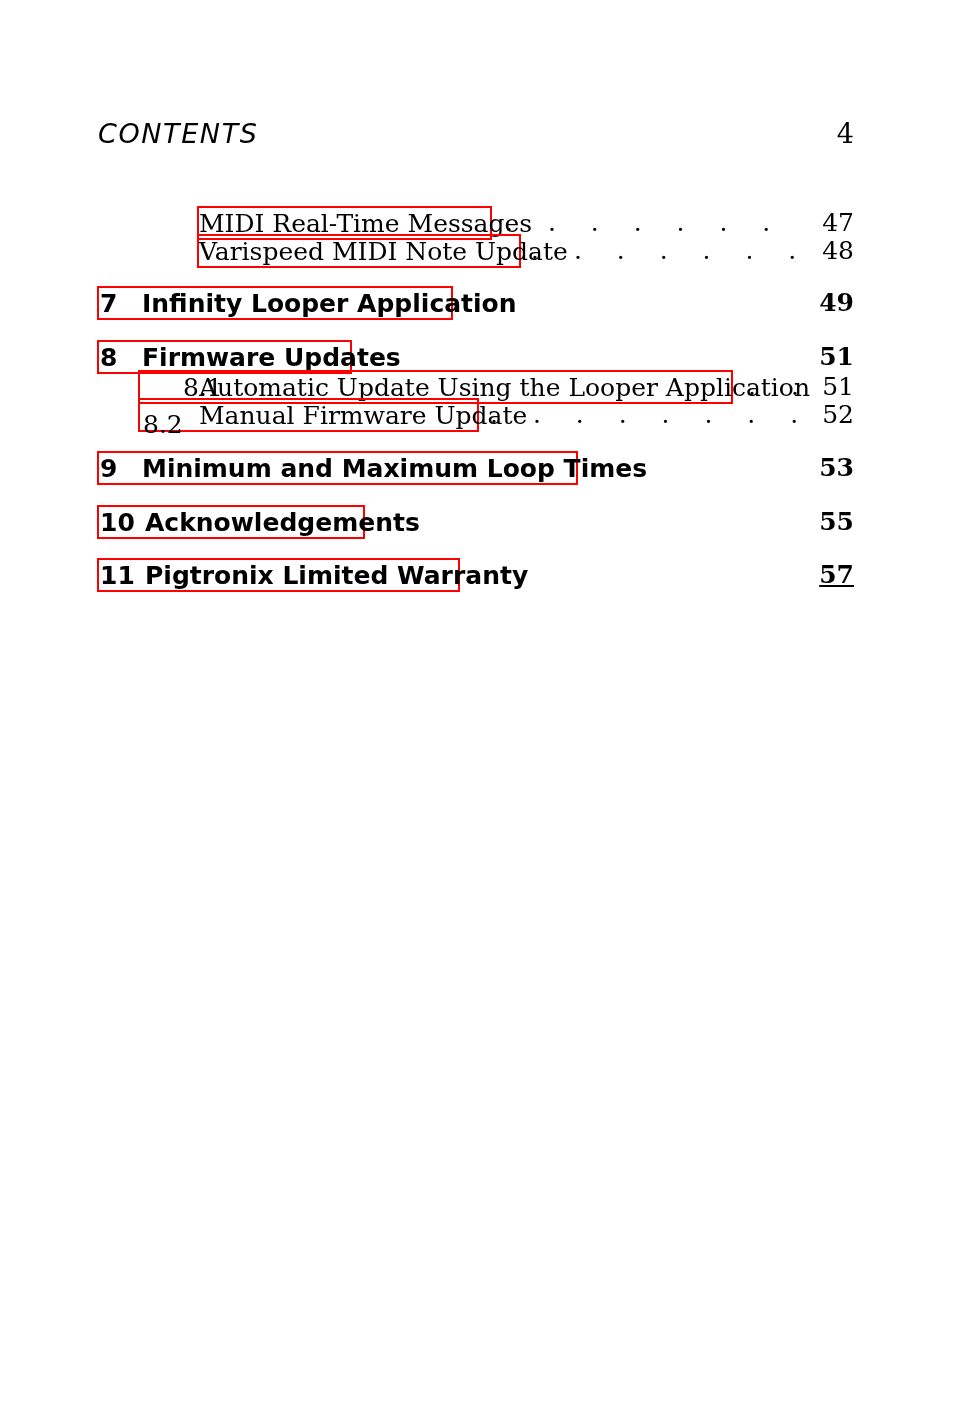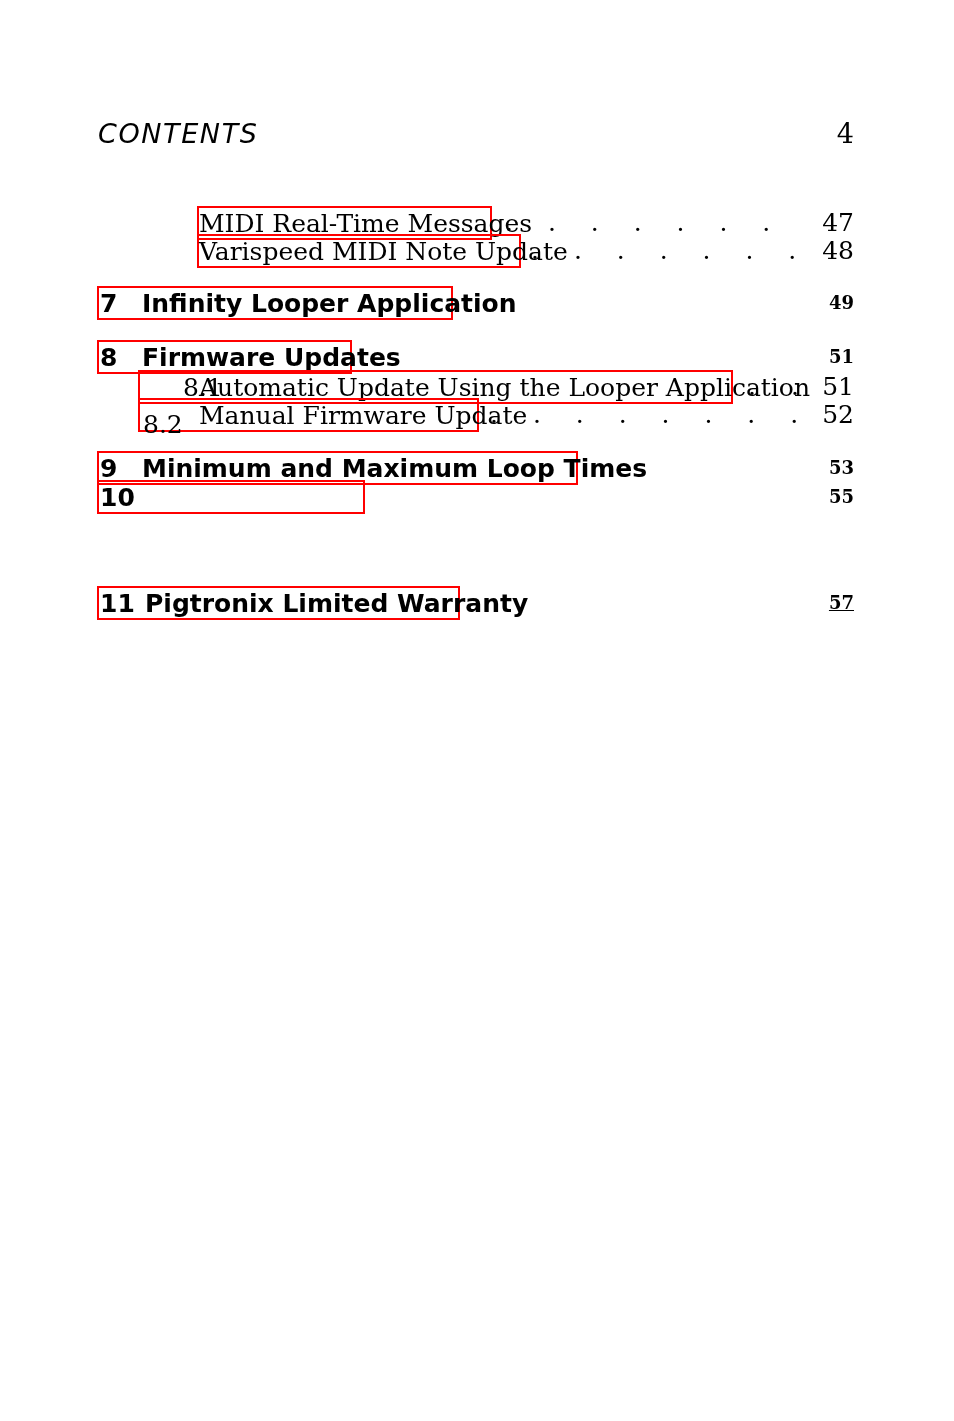--- a/index.html
+++ b/index.html
@@ -88,21 +88,21 @@
 
   
   .lvl-chapter .num,
   .lvl-chapter .title {
     font-weight: bold;
     font-size: 25px;
     font-family: "DejaVu Sans", sans-serif;
   }
   .lvl-chapter .pageno {
     font-weight: bold;
-    font-size: 18px;
+    font-size: 25px;
     font-family: "DejaVu Serif", serif;
   }
 
   
   .lvl-section .num,
   .lvl-section .title,
   .lvl-sub .title {
     font-weight: normal;
     font-size: 25px;
     font-family: "DejaVu Serif", serif;
@@ -192,27 +192,28 @@
         <div class="leader" style="left: 490px; width: 310px;">. . . . . . . . . . . . . .</div>
         <div class="pageno" style="left: 794px;">52</div>
       </div>
       <div class="row lvl-chapter" style="top: 451px; left: 0px; width: 954px;">
         <div class="boxed" style="left: 97px; width: 481px;">
           <span class="num" style="position: absolute; left: 1px;">9</span>
           <span class="title" style="position: absolute; left: 43px;">Minimum and Maximum Loop Times</span>
         </div>
         <div class="pageno" style="left: 794px;">53</div>
       </div>
-      <div class="row lvl-chapter" style="top: 480px; left: 0px; width: 954px;">
+      <div class="row lvl-chapter" style="top: 505px; left: 0px; width: 954px;">
         <div class="boxed" style="left: 97px; width: 268px;">
           <span class="num" style="position: absolute; left: 1px;">10</span>
+          <span class="title" style="position: absolute; left: 46px;">Acknowledgements</span>
         </div>
         <div class="pageno" style="left: 794px;">55</div>
       </div>
-      <div class="row lvl-chapter" style="top: 558px; left: 0px; width: 954px; margin-top: 28px;">
+      <div class="row lvl-chapter" style="top: 558px; left: 0px; width: 954px;">
         <div class="boxed" style="left: 97px; width: 363px;">
           <span class="num" style="position: absolute; left: 1px;">11</span>
           <span class="title" style="position: absolute; left: 46px;">Pigtronix Limited Warranty</span>
         </div>
         <div class="pageno" style="left: 794px; text-decoration: underline;">57</div>
       </div>
     </div>
 
 </div>
 

